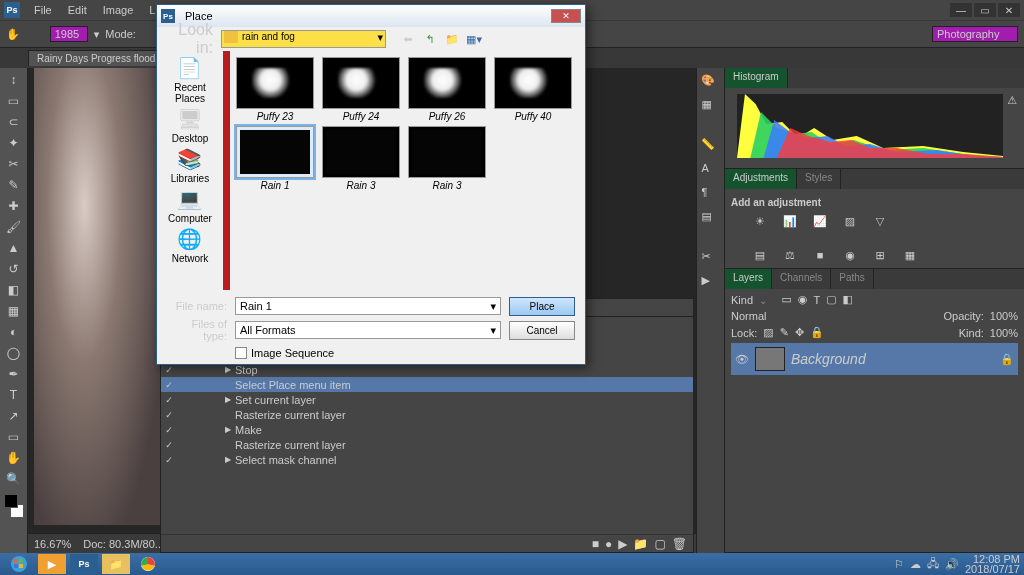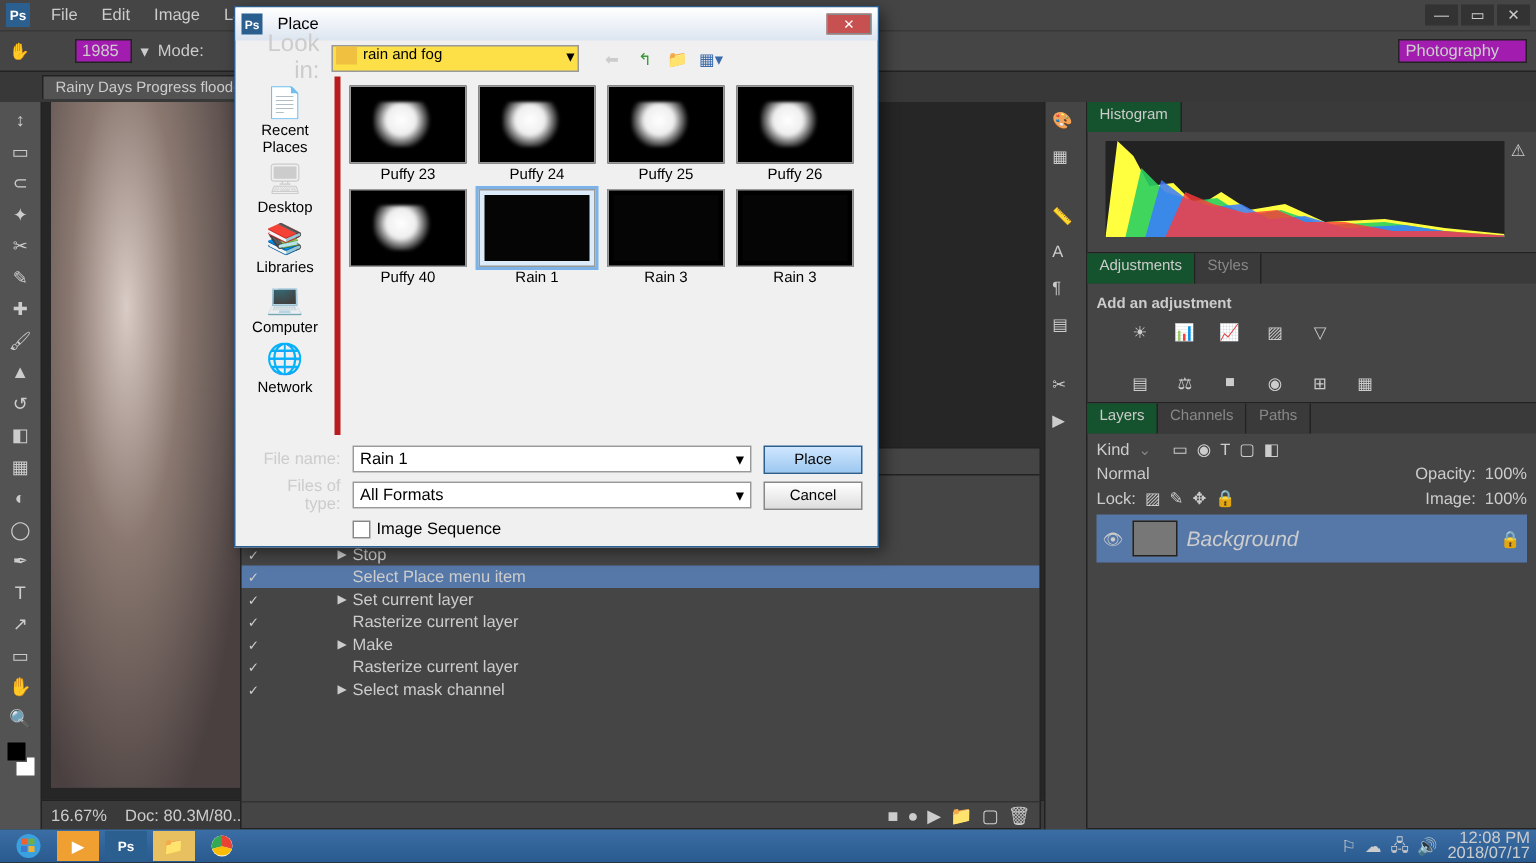--- a/index.html
+++ b/index.html
@@ -81,21 +81,21 @@
 .dlg-lookin .combo { flex:0 0 165px; height:18px; border:1px solid #999; display:flex; align-items:flex-start; gap:4px; padding:0 2px; background:#fde047; }
 .dlg-lookin .folder-small { width:14px; height:12px; background:#f0c040; }
 .dlg-lookin .combo-text { font-size:10px; color:#000; flex:1; }
 .dlg-lookin .toolbar { display:flex; gap:6px; margin-left:6px; }
 .dlg-lookin .toolbar span { width:16px; height:16px; display:flex; align-items:center; justify-content:center; font-size:11px; }
 .dlg-body { position:absolute; top:46px; bottom:74px; left:0; right:0; display:flex; }
 .places { width:66px; display:flex; flex-direction:column; align-items:center; gap:2px; padding-top:4px; }
 .place { width:60px; display:flex; flex-direction:column; align-items:center; gap:1px; }
 .place .pi { width:30px; height:26px; display:flex; align-items:center; justify-content:center; }
 .place .pt { font-size:10px; color:#000; text-align:center; }
-.file-grid { flex:1; border-left:4px solid #b91c1c; padding:6px 4px; display:flex; flex-wrap:wrap; align-content:flex-start; gap:4px 4px; position:relative; }
+.file-grid { flex:1; border-left:7px solid #b91c1c; padding:6px 4px; display:flex; flex-wrap:wrap; align-content:flex-start; gap:4px 4px; position:relative;font-style:italic; }
 .file-item { width:82px; display:flex; flex-direction:column; align-items:center; }
 .file-item.sel .thumb { outline:2px solid #7bb3e8; background:#dcebfa; }
 .file-item .thumb { width:78px; height:52px; background:#000; border:1px solid #999; display:flex; align-items:center; justify-content:center; }
 .file-item .thumb .cloud { width:46px; height:30px; background:radial-gradient(circle at 40% 40%,#fff 0%,#eee 30%,rgba(255,255,255,0) 60%); filter:blur(1px); }
 .file-item .thumb .rain { width:70px; height:44px; background:#050505; }
 .file-item .fname { font-size:10px; color:#000; margin-top:2px; }
 .dlg-bottom { position:absolute; bottom:0; left:0; right:0; height:74px; padding:6px 10px; display:grid; grid-template-columns:60px 1fr 66px; grid-template-rows:20px 20px 18px; gap:4px 8px; align-items:center; color:#000; }
 .dlg-bottom .lbl { font-size:11px; text-align:right; }
 .dlg-bottom .inp { height:18px; border:1px solid #999; background:#fff; font-size:10px; padding:0 4px; display:flex; align-items:center; color:#000; }
 .dlg-bottom .btn { height:19px; border:1px solid #888; background:linear-gradient(#fff,#ddd); font-size:10px; display:flex; align-items:center; justify-content:center; color:#000; }
@@ -247,21 +247,21 @@
           <span>Normal</span>
           <span style="margin-left:auto">Opacity:</span>
           <span>100%</span>
         </div>
         <div class="lctrl">
           <span>Lock:</span>
           <span>▨</span>
             <span>✎</span>
             <span>✥</span>
             <span>🔒</span>
-          <span style="margin-left:auto">Image:</span>
+          <span style="margin-left:auto">Kind:</span>
           <span>100%</span>
         </div>
         <div class="lrow">
           <span>👁</span>
           <div class="thumb"></div>
           <span class="lname">Background</span>
           <span class="lock">🔒</span>
         </div>
       </div>
     </div>
@@ -414,26 +414,20 @@
           <div class="thumb">
             <div class="cloud"></div>
           </div>
           <div class="fname">Puffy 23</div>
         </div>
         <div class="file-item">
           <div class="thumb">
             <div class="cloud"></div>
           </div>
           <div class="fname">Puffy 24</div>
-        </div>
-        <div class="file-item">
-          <div class="thumb">
-            <div class="cloud"></div>
-          </div>
-          <div class="fname">Puffy 25</div>
         </div>
         <div class="file-item">
           <div class="thumb">
             <div class="cloud"></div>
           </div>
           <div class="fname">Puffy 26</div>
         </div>
         <div class="file-item">
           <div class="thumb">
             <div class="cloud"></div>

